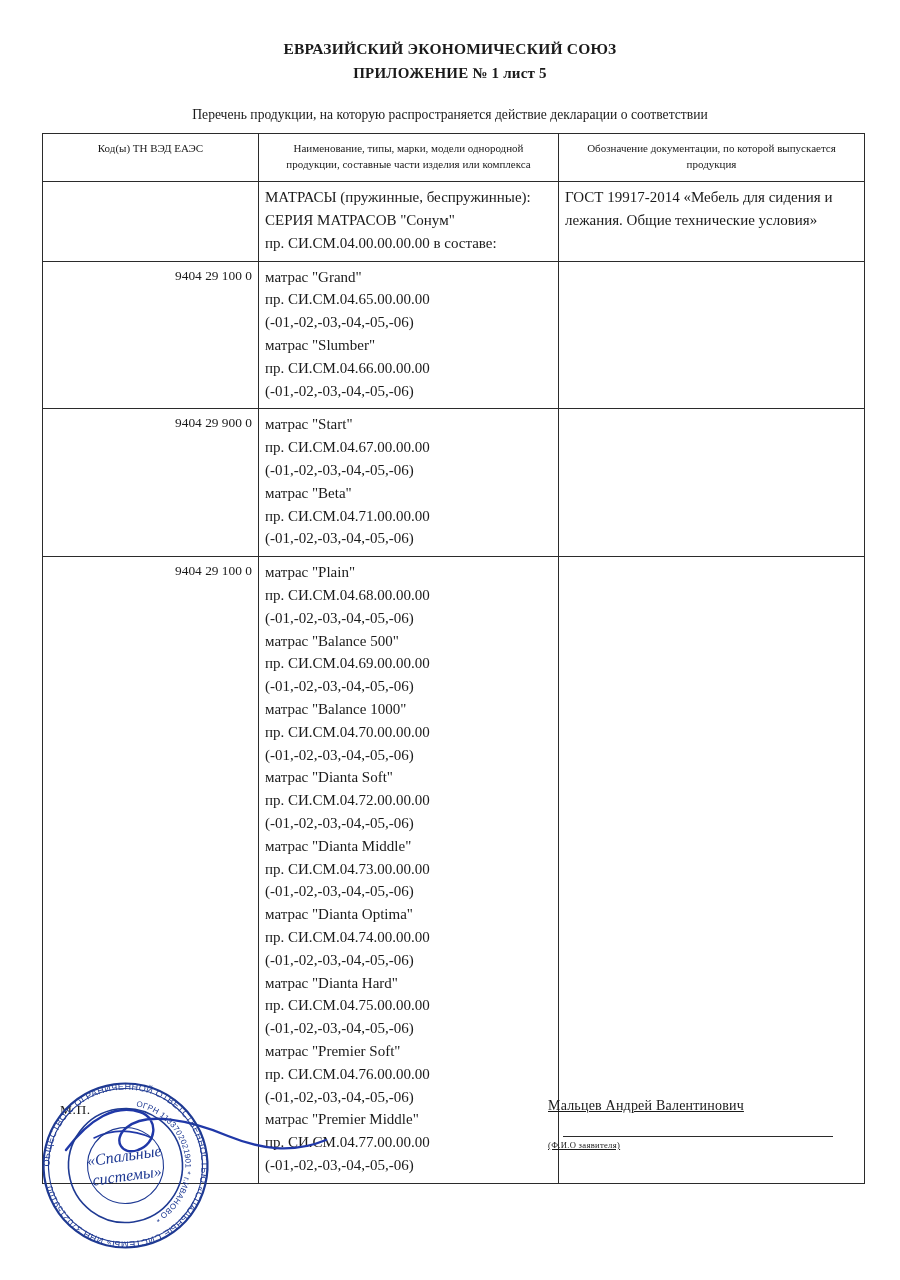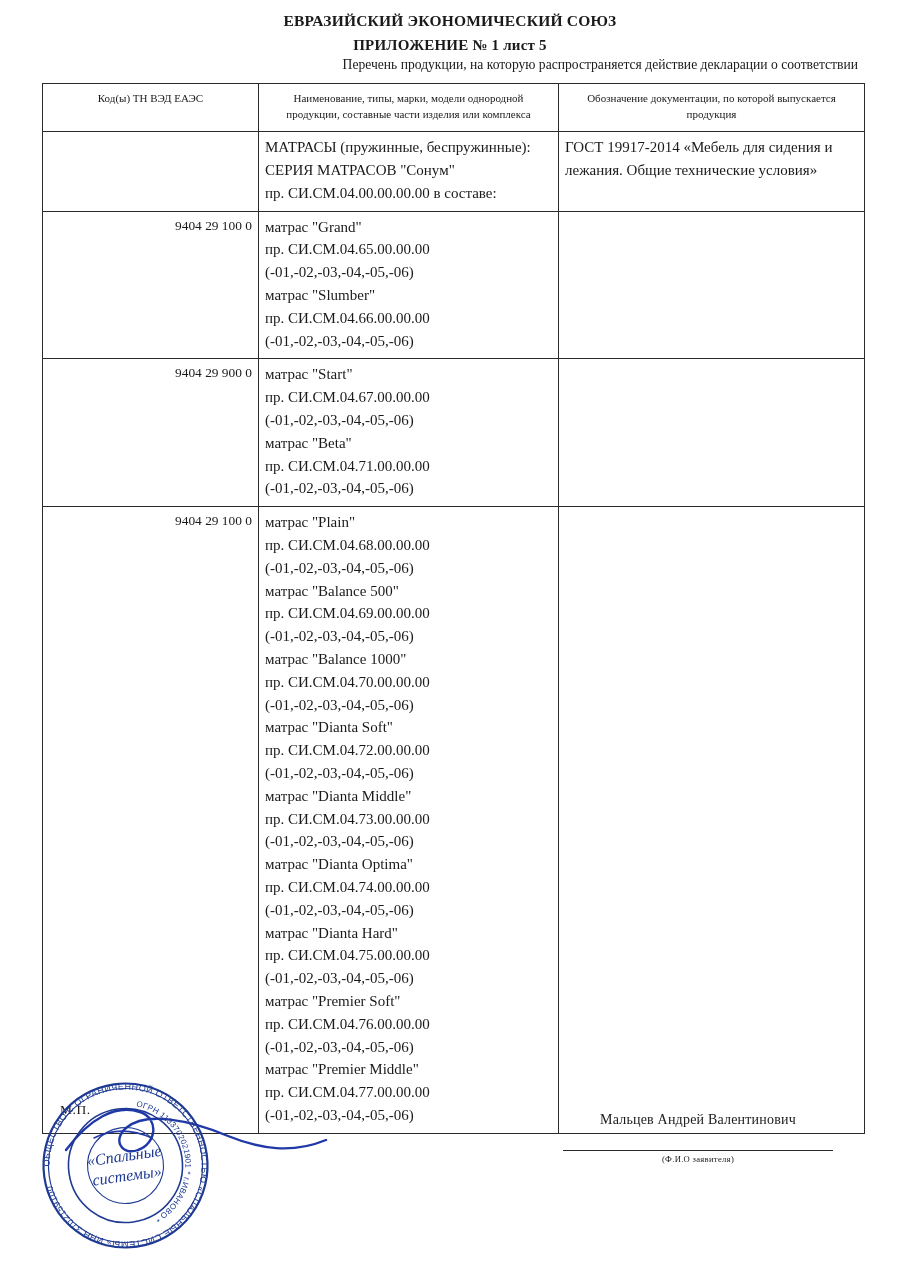--- a/index.html
+++ b/index.html
@@ -13,41 +13,42 @@
     position: relative;
     font-family: "Liberation Serif", serif;
     color: #1a1a1a;
     overflow: hidden;
   }
   .page {
     position: relative;
     width: 900px;
     height: 1280px;
     box-sizing: border-box;
-    padding: 6px 42px 0 42px;
+    padding: 34px 42px 0 42px;
   }
   .header-block {
     text-align: center;
     margin-top: 2px;
   }
   .header-line {
     font-weight: bold;
     font-size: 15.5px;
     letter-spacing: 0.2px;
     line-height: 1.62;
   }
   .header-line.l2 {
     font-size: 15px;
   }
   .header-line.l3 {
     font-size: 15px;
   }
   .subtitle {
-    text-align: right;
+    text-align: center;
     font-size: 13.6px;
+    margin-top: 22px;
     margin-bottom: 10px;
   }
   table.main {
     border-collapse: collapse;
     width: 822px;
     margin: 0 auto;
     table-layout: fixed;
   }
   table.main th, table.main td {
     border: 1px solid #2b2b2b;
@@ -89,23 +90,24 @@
   .mp {
     position: absolute;
     left: 60px;
     top: 38px;
     font-size: 13.5px;
     letter-spacing: 0.5px;
   }
   .signer {
     position: absolute;
     right: 52px;
-    top: 48px;
+    top: 34px;
     width: 300px;
-    text-align: center;
+    text-align: left;
+    text-decoration: underline;
   }
   .signer-name {
     font-size: 14px;
     letter-spacing: 0.2px;
   }
   .signer-rule {
     border-bottom: 1px solid #2b2b2b;
     margin-top: 22px;
     width: 270px;
     margin-left: auto;

